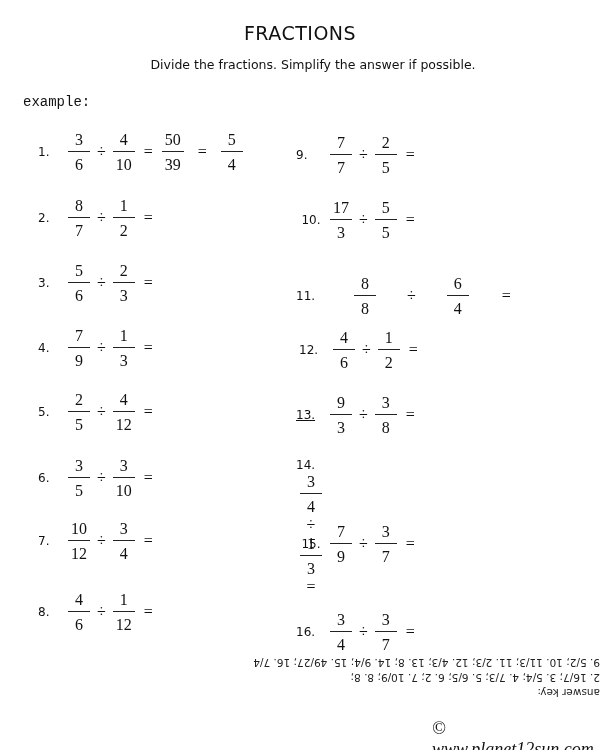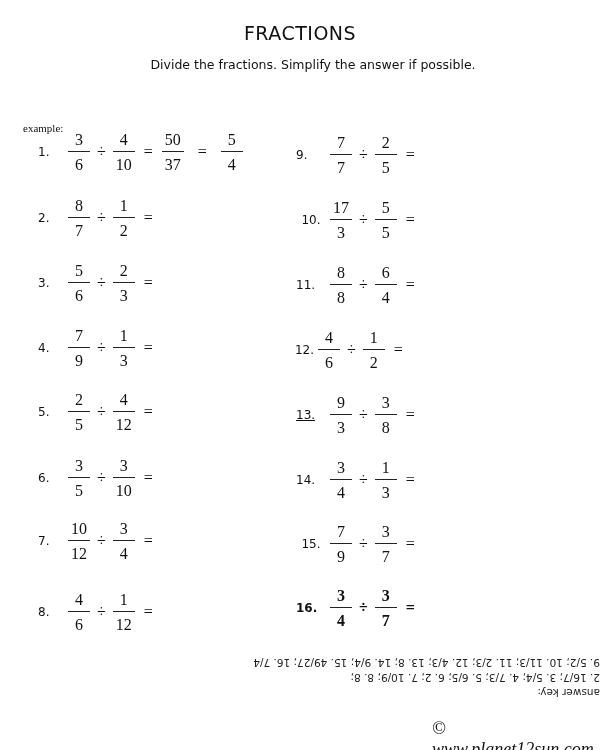--- a/index.html
+++ b/index.html
@@ -1,22 +1,22 @@
 <!DOCTYPE html>
 <html><head>
 <meta charset="utf-8">
 <style>
   html, body { margin:0; padding:0; background:#ffffff; }
   body { width:600px; height:750px; position:relative; overflow:hidden; color:#111; }
   .title { position:absolute; top:22px; left:0; width:600px; text-align:center;
     font-family:"DejaVu Sans", sans-serif; font-size:19px; letter-spacing:0.5px; }
   .subtitle { position:absolute; top:57px; left:13px; width:600px; text-align:center;
     font-family:"DejaVu Sans", sans-serif; font-size:12.5px; }
-  .example-label { position:absolute; top:122px; left:23px;
-    font-family:Liberation Serif, serif; font-size:11px; }
+  .example-label { position:absolute; top:94px; left:23px;
+    font-family:Liberation Mono, monospace; font-size:14px; }
   .problem { position:absolute; display:flex; align-items:center;
     font-family:"Liberation Serif", serif; font-size:16px; }
   .pnum { font-family:"DejaVu Sans", sans-serif; font-size:12px; width:26px; }
   .frac { display:inline-flex; flex-direction:column; align-items:center; min-width:22px; padding:0 4px; }
   .frac .num { line-height:19px; padding-bottom:2px; }
   .frac .bar { align-self:stretch; height:1px; background:#222; }
   .frac .den { line-height:19px; padding-top:3px; }
   .op { padding:0 3px; font-size:16px; }
   .eq { padding:0 5px; font-size:16px; }
   .answer-key { position:absolute; left:180px; top:655px; width:420px;
@@ -44,21 +44,21 @@
   <span class="op">÷</span>
   <span class="frac">
       <span class="num">4</span>
       <span class="bar"></span>
       <span class="den">10</span>
     </span>
   <span class="eq">=</span>
   <span class="frac">
       <span class="num">50</span>
       <span class="bar"></span>
-      <span class="den">37</span>
+      <span class="den">39</span>
     </span>
   <span class="eq" style="padding:0 10px;">=</span>
   <span class="frac">
       <span class="num">5</span>
       <span class="bar"></span>
       <span class="den">4</span>
     </span>
 </div>
 
 <div class="problem" style="left:38px; top:196px;">
@@ -198,37 +198,37 @@
     </span>
   <span class="op">÷</span>
   <span class="frac">
       <span class="num">5</span>
       <span class="bar"></span>
       <span class="den">5</span>
     </span>
   <span class="eq">=</span>
 </div>
 
-<div class="problem" style="left:296px; top:263px;">
+<div class="problem" style="left:296px; top:274px;gap:24px;">
   <span class="pnum" style="width:30px;">11.</span>
   <span class="frac">
       <span class="num">8</span>
       <span class="bar"></span>
       <span class="den">8</span>
     </span>
   <span class="op">÷</span>
   <span class="frac">
       <span class="num">6</span>
       <span class="bar"></span>
       <span class="den">4</span>
     </span>
   <span class="eq">=</span>
 </div>
 
-<div class="problem" style="left:284px; top:328px;text-align:right;">
+<div class="problem" style="left:299px; top:328px;">
   <span class="pnum" style="width:30px;">12.</span>
   <span class="frac">
       <span class="num">4</span>
       <span class="bar"></span>
       <span class="den">6</span>
     </span>
   <span class="op">÷</span>
   <span class="frac">
       <span class="num">1</span>
       <span class="bar"></span>
@@ -246,21 +246,21 @@
     </span>
   <span class="op">÷</span>
   <span class="frac">
       <span class="num">3</span>
       <span class="bar"></span>
       <span class="den">8</span>
     </span>
   <span class="eq">=</span>
 </div>
 
-<div class="problem" style="left:296px; top:458px;">
+<div class="problem" style="left:296px; top:458px;flex-direction:column;">
   <span class="pnum" style="width:30px;">14.</span>
   <span class="frac">
       <span class="num">3</span>
       <span class="bar"></span>
       <span class="den">4</span>
     </span>
   <span class="op">÷</span>
   <span class="frac">
       <span class="num">1</span>
       <span class="bar"></span>
@@ -278,21 +278,21 @@
     </span>
   <span class="op">÷</span>
   <span class="frac">
       <span class="num">3</span>
       <span class="bar"></span>
       <span class="den">7</span>
     </span>
   <span class="eq">=</span>
 </div>
 
-<div class="problem" style="left:296px; top:586px;font-weight:bold;">
+<div class="problem" style="left:296px; top:610px;">
   <span class="pnum" style="width:30px;">16.</span>
   <span class="frac">
       <span class="num">3</span>
       <span class="bar"></span>
       <span class="den">4</span>
     </span>
   <span class="op">÷</span>
   <span class="frac">
       <span class="num">3</span>
       <span class="bar"></span>

